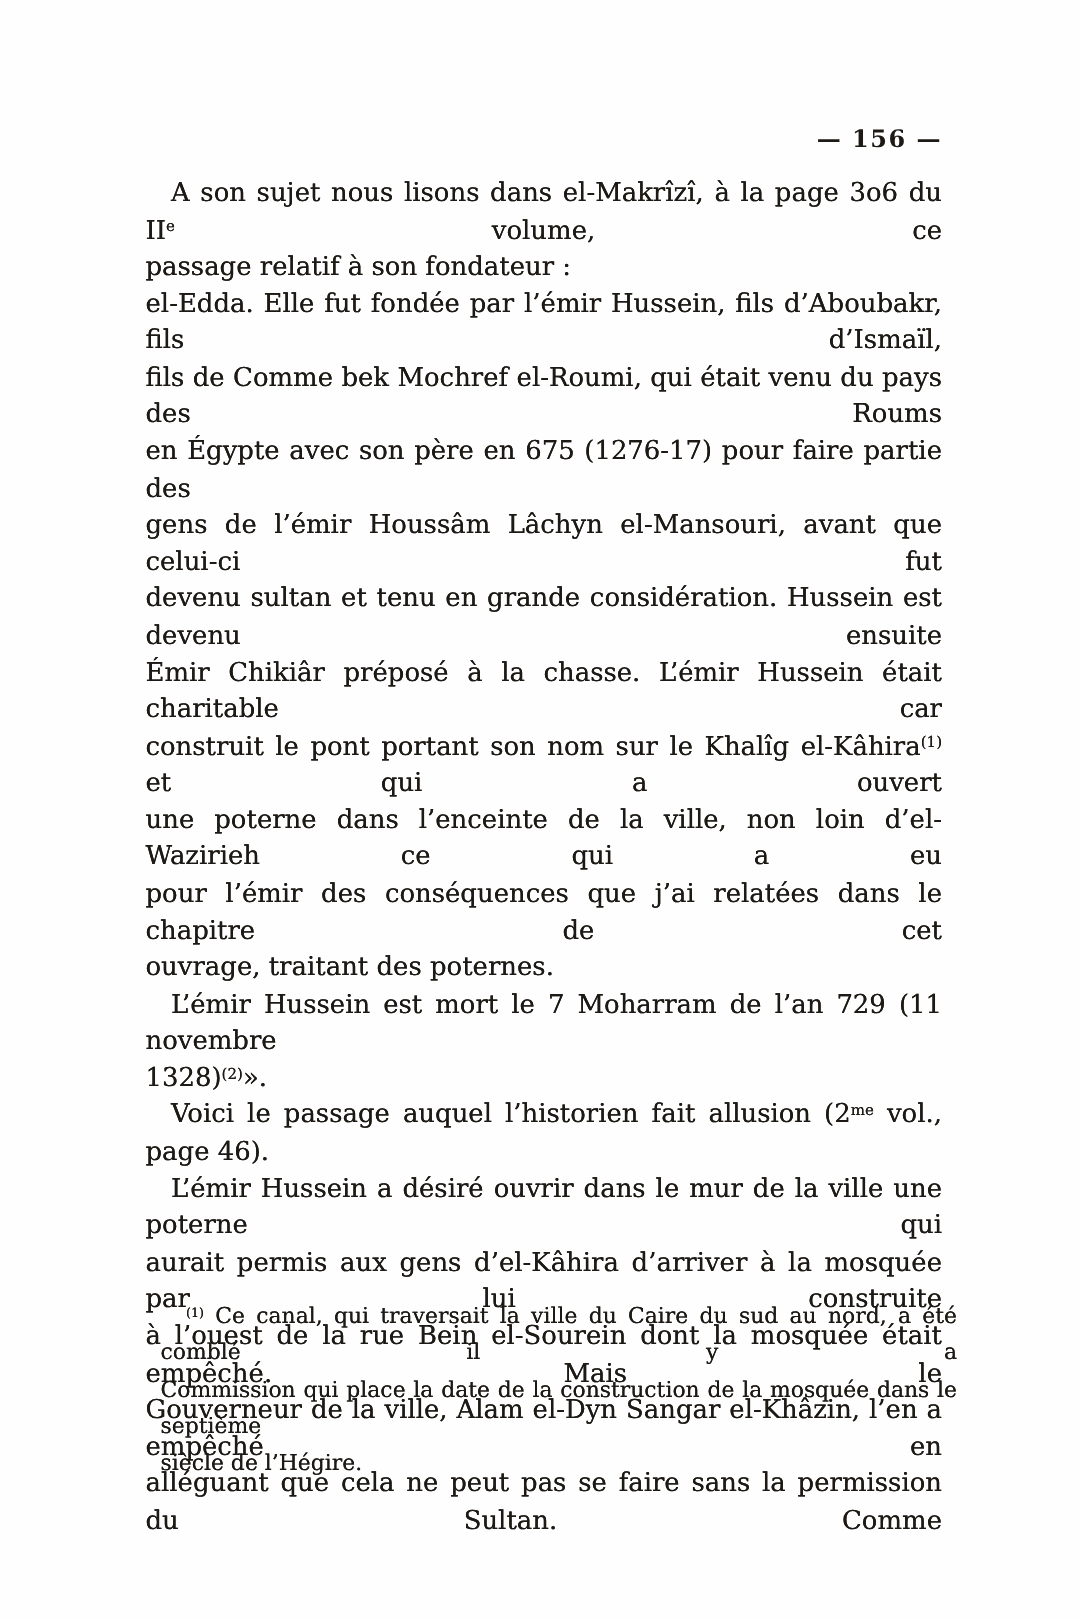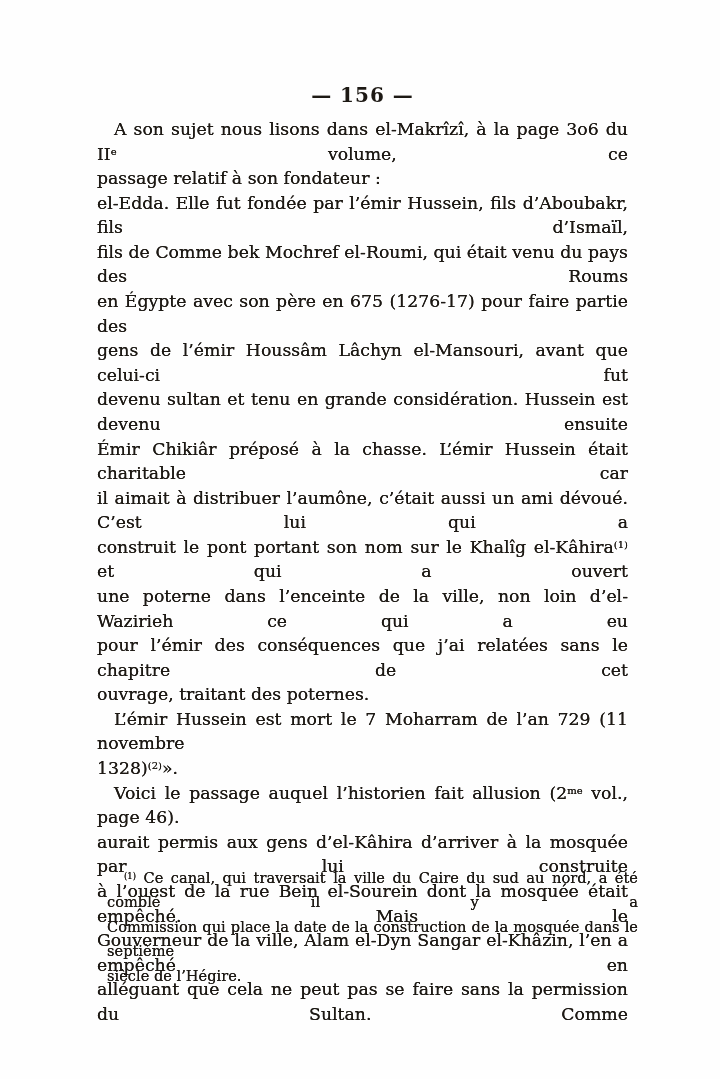--- a/index.html
+++ b/index.html
@@ -10,22 +10,22 @@
     overflow: hidden;
   }
   .sheet {
     position: relative;
     width: 720px; height: 1079px;
     background: #fefefe;
   }
   .page-number {
     position: absolute;
     top: 83px; left: 97px; width: 531px;
-    text-align: center;
-    font-size: 20px;
+    text-align: right;
+    font-size: 16px;
     font-weight: bold;
     letter-spacing: 1px;
   }
   .body-text {
     position: absolute;
     left: 97px; top: 117px; width: 531px;
     font-size: 17.3px;
     line-height: 24.58px;
     text-shadow: 0 0 0.3px currentColor;
   }
@@ -58,28 +58,28 @@
   <div class="page-number">— 156 —</div>
   <div class="body-text" id="body-text">
       <div class="line"><span class="indent"></span><span>A son sujet nous lisons dans el-Makrîzî, à la page 3o6 du II</span><sup>e</sup><span> volume, ce</span></div>
       <div class="line end"><span>passage relatif à son fondateur :</span></div>
       <div class="line"><span>el-Edda. Elle fut fondée par l’émir Hussein, fils d’Aboubakr, fils d’Ismaïl,</span></div>
       <div class="line"><span>fils de Comme bek Mochref el-Roumi, qui était venu du pays des Roums</span></div>
       <div class="line"><span>en Égypte avec son père en 675 (1276-17) pour faire partie des</span></div>
       <div class="line"><span>gens de l’émir Houssâm Lâchyn el-Mansouri, avant que celui-ci fut</span></div>
       <div class="line"><span>devenu sultan et tenu en grande considération. Hussein est devenu ensuite</span></div>
       <div class="line"><span>Émir Chikiâr préposé à la chasse. L’émir Hussein était charitable car</span></div>
-      <div class="line"><span>il aimait à distribuer l’aumône, c’était aussi un ami dévoué. C’est lui qui a</span></div>
       <div class="line"><span>construit le pont portant son nom sur le Khalîg el-Kâhira</span><sup>(1)</sup><span> et qui a ouvert</span></div>
       <div class="line"><span>une poterne dans l’enceinte de la ville, non loin d’el-Wazirieh ce qui a eu</span></div>
-      <div class="line"><span>pour l’émir des conséquences que j’ai relatées sans le chapitre de cet</span></div>
+      <div class="line"><span>pour l’émir des conséquences que j’ai relatées dans le chapitre de cet</span></div>
       <div class="line end"><span>ouvrage, traitant des poternes.</span></div>
       <div class="line"><span class="indent"></span><span>L’émir Hussein est mort le 7 Moharram de l’an 729 (11 novembre</span></div>
       <div class="line end"><span>1328)</span><sup>(2)</sup><span>».</span></div>
       <div class="line end"><span class="indent"></span><span>Voici le passage auquel l’historien fait allusion (2</span><sup>me</sup><span> vol., page 46).</span></div>
+      <div class="line"><span class="indent"></span><span>L’émir Hussein a désiré ouvrir dans le mur de la ville une poterne qui</span></div>
       <div class="line"><span>aurait permis aux gens d’el-Kâhira d’arriver à la mosquée par lui construite</span></div>
       <div class="line"><span>à l’ouest de la rue Bein el-Sourein dont la mosquée était empêché. Mais le</span></div>
       <div class="line"><span>Gouverneur de la ville, Alam el-Dyn Sangar el-Khâzin, l’en a empêché en</span></div>
       <div class="line"><span>alléguant que cela ne peut pas se faire sans la permission du Sultan. Comme</span></div>
     </div>
   <div class="footnotes" id="footnotes">
       <div class="line"><span class="indent"></span><sup>(1)</sup><span> Ce canal, qui traversait la ville du Caire du sud au nord, a été comblé il y a</span></div>
       <div class="line"><span>Commission qui place la date de la construction de la mosquée dans le septième</span></div>
       <div class="line end"><span>siècle de l’Hégire.</span></div>
     </div>

